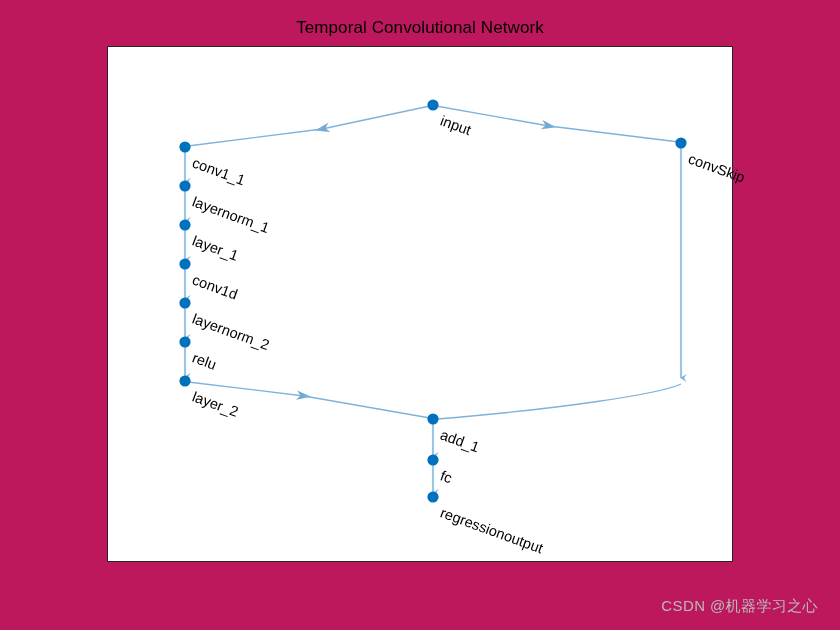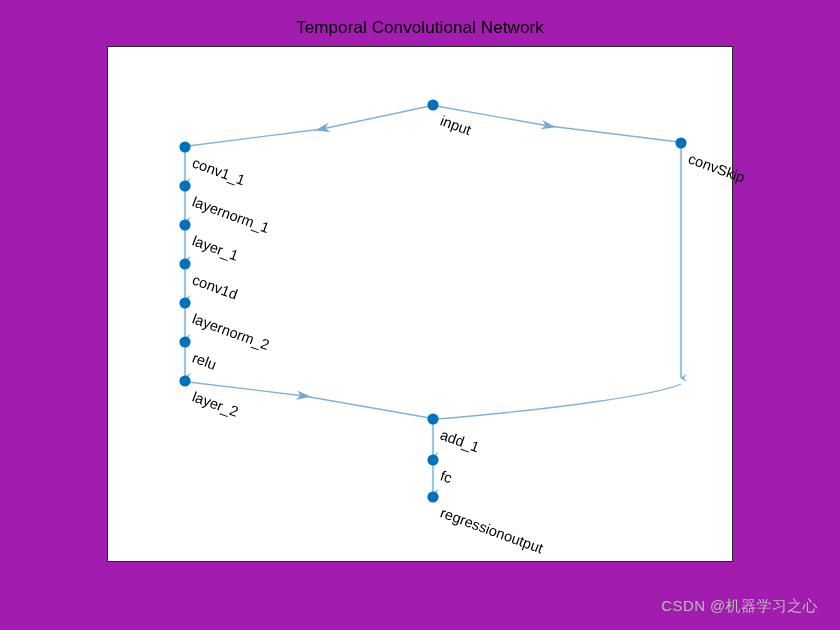--- a/index.html
+++ b/index.html
@@ -4,21 +4,21 @@
 <style>
   html, body {
     margin: 0;
     padding: 0;
     background: #ffffff;
   }
   #app {
     position: relative;
     width: 840px;
     height: 630px;
-    background: #a21caf;
+    background: #be185d;
     overflow: hidden;
     font-family: "Liberation Sans", sans-serif;
   }
   #figure-title {
     position: absolute;
     left: 0;
     top: 18px;
     width: 840px;
     text-align: center;
     font-family: "Liberation Sans", sans-serif;

